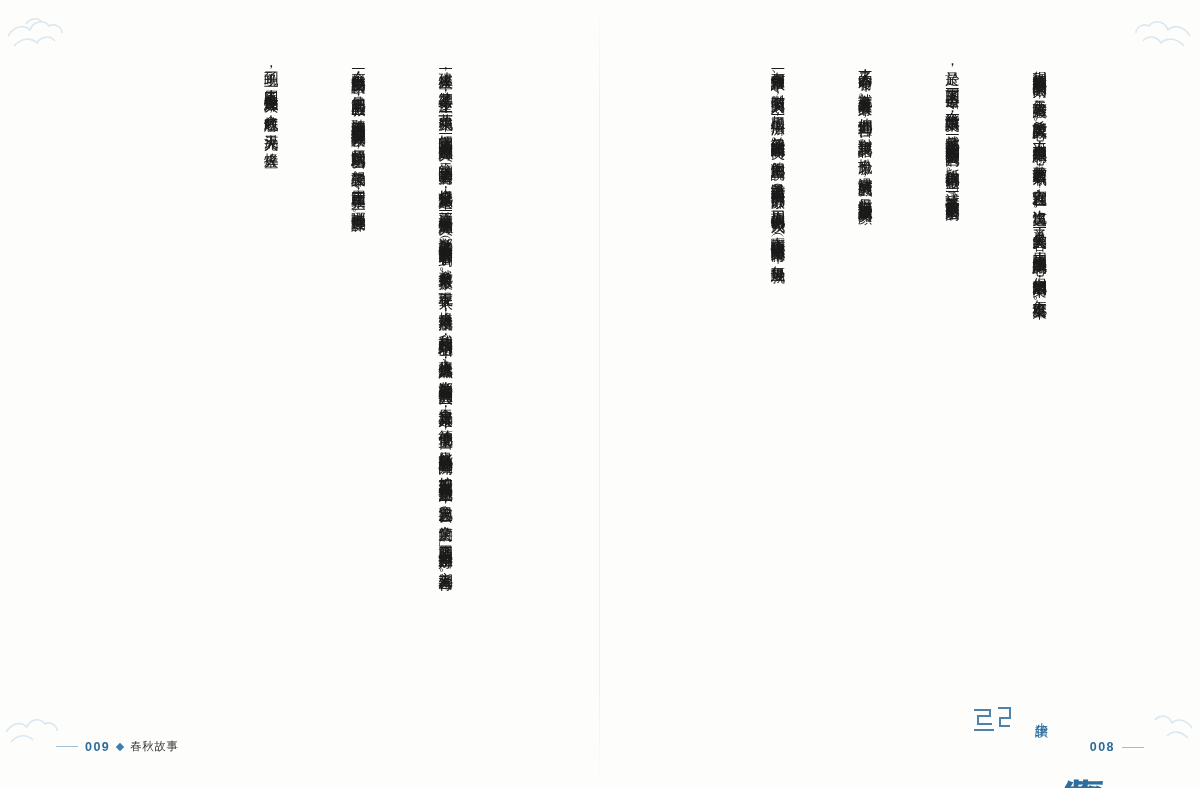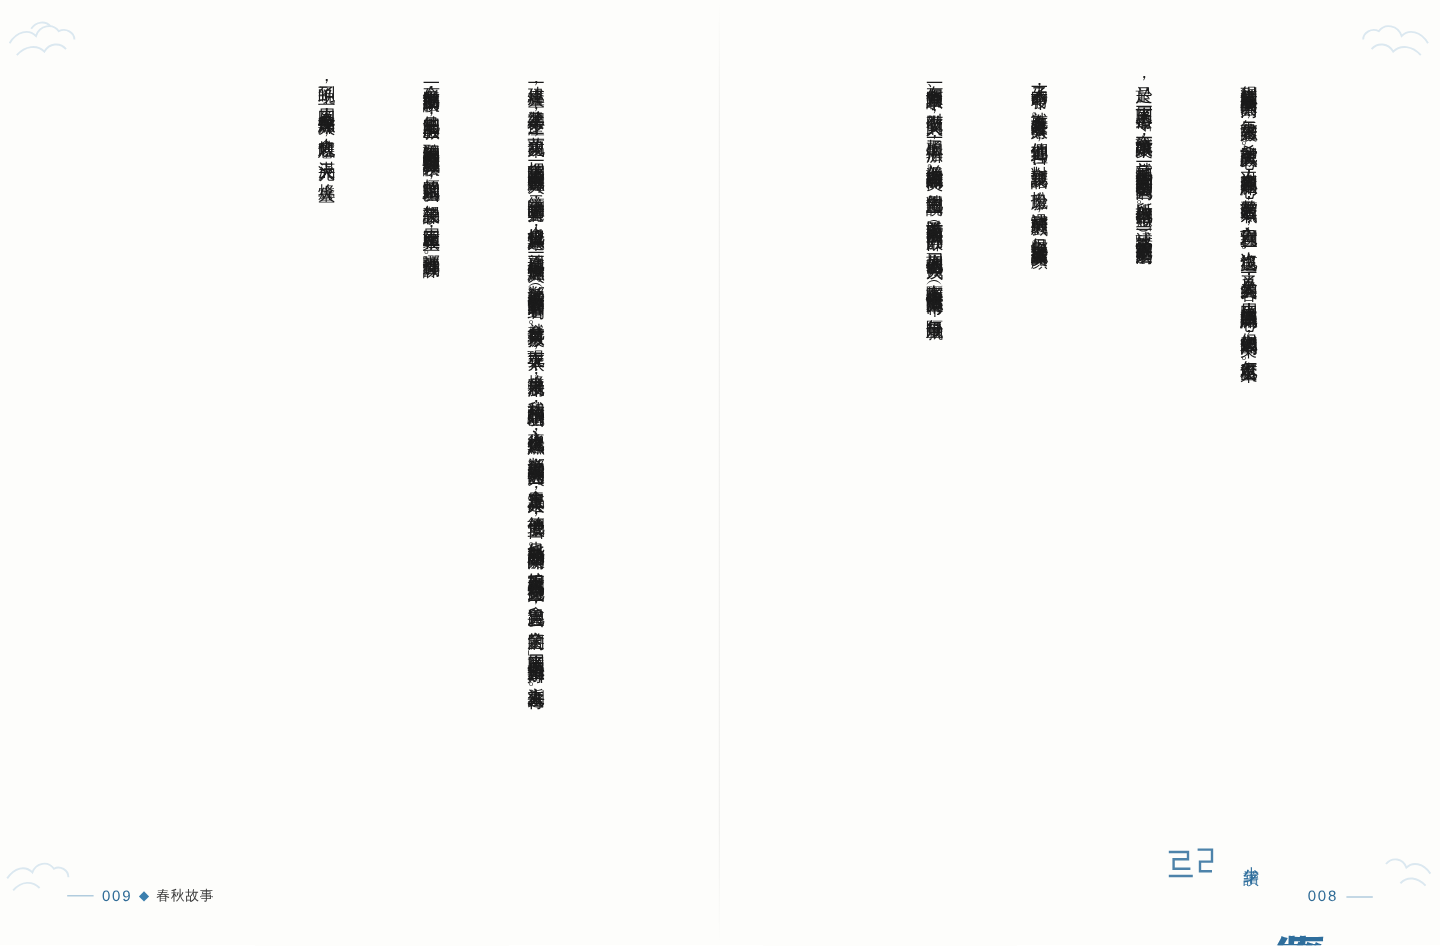--- a/index.html
+++ b/index.html
@@ -77,21 +77,21 @@
     letter-spacing: .12em;
     display: flex;
     align-items: center;
     gap: 7px;
   }
   .folio-left { left: 56px; }
   .folio-right { right: 56px; padding-left: 36px; }
   .folio .num {
     color: #2f6b96;
     font-size: 12.5px;
-    font-weight: 400;
+    font-weight: 700;
   }
   .folio .rule {
     display: inline-block;
     width: 22px;
     height: 1px;
     background: #9fc0d6;
   }
   .folio .diamond {
     display: inline-block;
     width: 6px;

